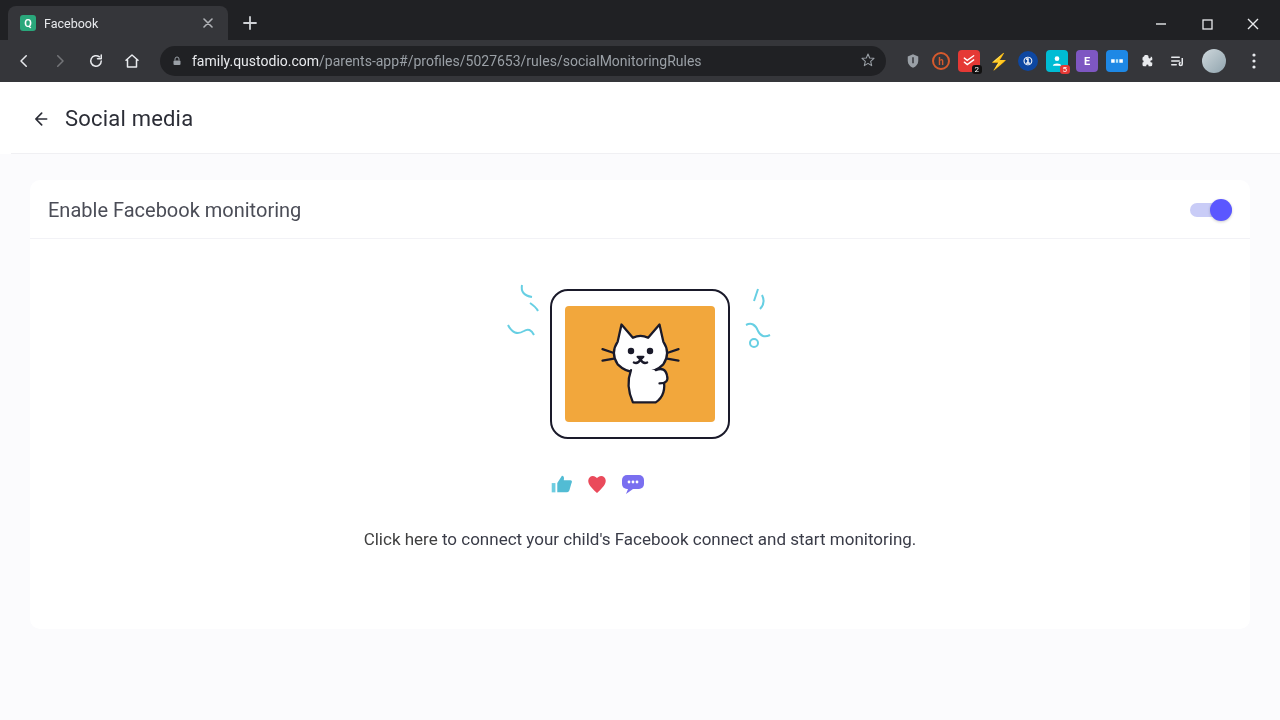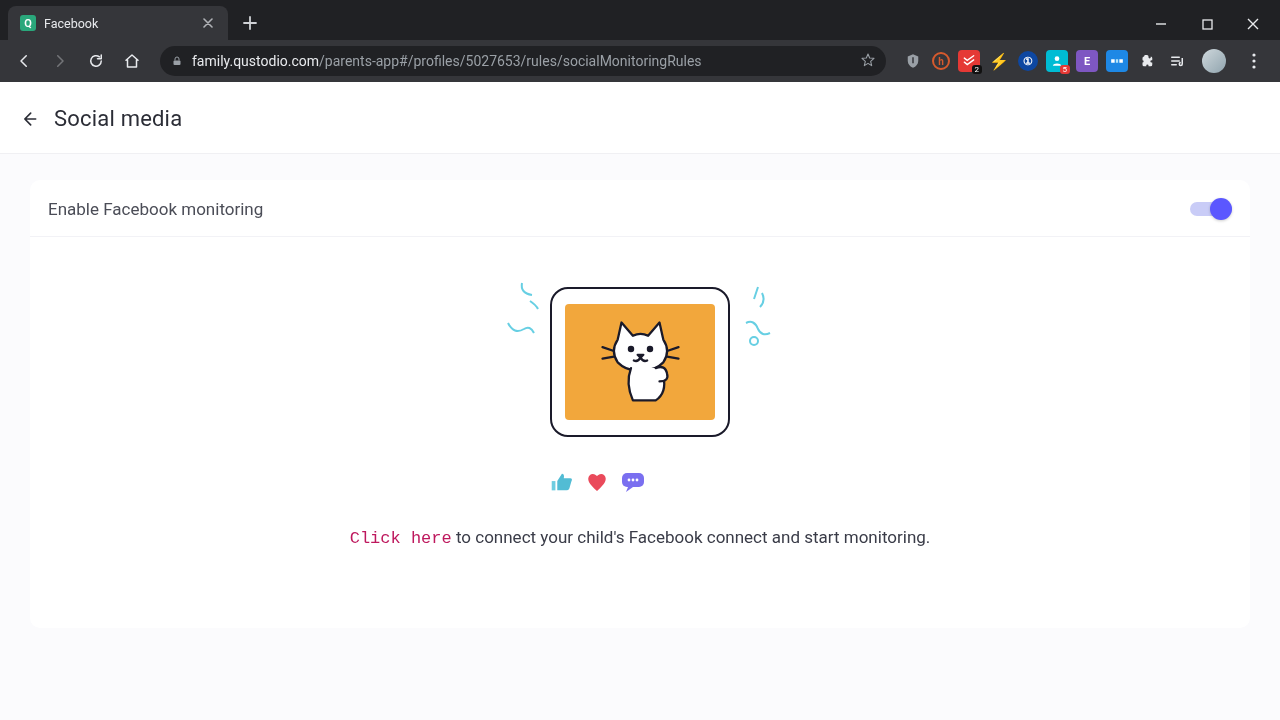--- a/index.html
+++ b/index.html
@@ -36,28 +36,28 @@
 .ext.teal .badge { position: absolute; bottom: -2px; right: -2px; background: #e53935; color: #fff; font-size: 8px; padding: 0 3px; border-radius: 3px; }
 .ext.purple { background: #7e57c2; font-weight: 700; }
 .ext.blue { background: #1e88e5; }
 .ext.puzzle { background: none; color: #e8eaed; }
 .ext.music { background: none; color: #e8eaed; }
 .avatar { width: 24px; height: 24px; border-radius: 50%; background: linear-gradient(135deg,#cfd8dc,#90a4ae); margin: 0 6px; }
 .kebab { width: 28px; height: 28px; display: flex; align-items: center; justify-content: center; color: #e8eaed; }
 
 
 .page { background: #fff; height: calc(720px - 82px); overflow: auto; }
-.page-header { display: flex; align-items: center; gap: 14px; padding: 24px 18px 22px; border-bottom: 1px solid #f0f0f3; }
+.page-header { display: flex; align-items: center; gap: 14px; padding: 24px 18px 22px; border-bottom: 1px solid #f0f0f3; margin-left: 11px; }
 .back-arrow { width: 22px; height: 22px; display: flex; align-items: center; justify-content: center; color: #2b2d36; }
 .page-title { font-size: 22px; font-weight: 400; color: #2b2d36; letter-spacing: .2px; }
 
 .card-wrap { padding: 26px 30px; background: #fbfbfd; min-height: 100%; }
 .card { background: #fff; border-radius: 10px; padding: 0; }
 .row { display: flex; align-items: center; justify-content: space-between; padding: 18px 18px 16px; border-bottom: 1px solid #f2f2f6; }
-.row-label { font-size: 17px; color: #4b4d57; }
+.row-label { font-size: 20px; color: #4b4d57; }
 
 
 .toggle { width: 42px; height: 22px; position: relative; }
 .toggle .track { position: absolute; top: 4px; left: 0; right: 0; height: 14px; background: #c9ccf7; border-radius: 7px; }
 .toggle .knob { position: absolute; right: 0; top: 0; width: 22px; height: 22px; background: #5b57ff; border-radius: 50%; box-shadow: 0 1px 3px rgba(0,0,0,.2); }
 
 .illus-area { display: flex; flex-direction: column; align-items: center; padding: 40px 20px 80px; }
 .illus { position: relative; width: 220px; height: 180px; }
 .sparkle { position: absolute; stroke: #67cfe3; stroke-width: 2; fill: none; }
 .sparkle.l1 { left: -24px; top: 44px; }
@@ -67,21 +67,21 @@
 .frame { position: absolute; left: 20px; top: 10px; width: 180px; height: 150px; border: 2px solid #1a1a2a; border-radius: 18px; background: #fff; display: flex; align-items: center; justify-content: center; }
 .picture { width: 150px; height: 116px; background: #f2a73c; border-radius: 4px; display: flex; align-items: center; justify-content: center; }
 .cat svg { width: 95px; height: 95px; }
 .reactions { display: flex; gap: 10px; margin-top: 14px; margin-left: -86px; }
 .react { width: 26px; height: 22px; display: flex; align-items: center; justify-content: center; }
 .r-like svg { width: 28px; height: 22px; }
 .r-heart svg { width: 24px; height: 22px; }
 .r-chat svg { width: 26px; height: 22px; }
 
 .cta { font-size: 17px; color: #3a3c48; margin-top: 34px; text-align: center; }
-.cta a { color: #be185d; cursor: pointer; font-family: Liberation Mono, monospace; }
+.cta a { color: #404040; cursor: pointer; }
 
 </style>
 </head>
 <body>
 
 <div class="browser-chrome">
   <div class="titlebar">
     <div class="tabs">
       <div class="tab">
         <span class="favicon">Q</span>

